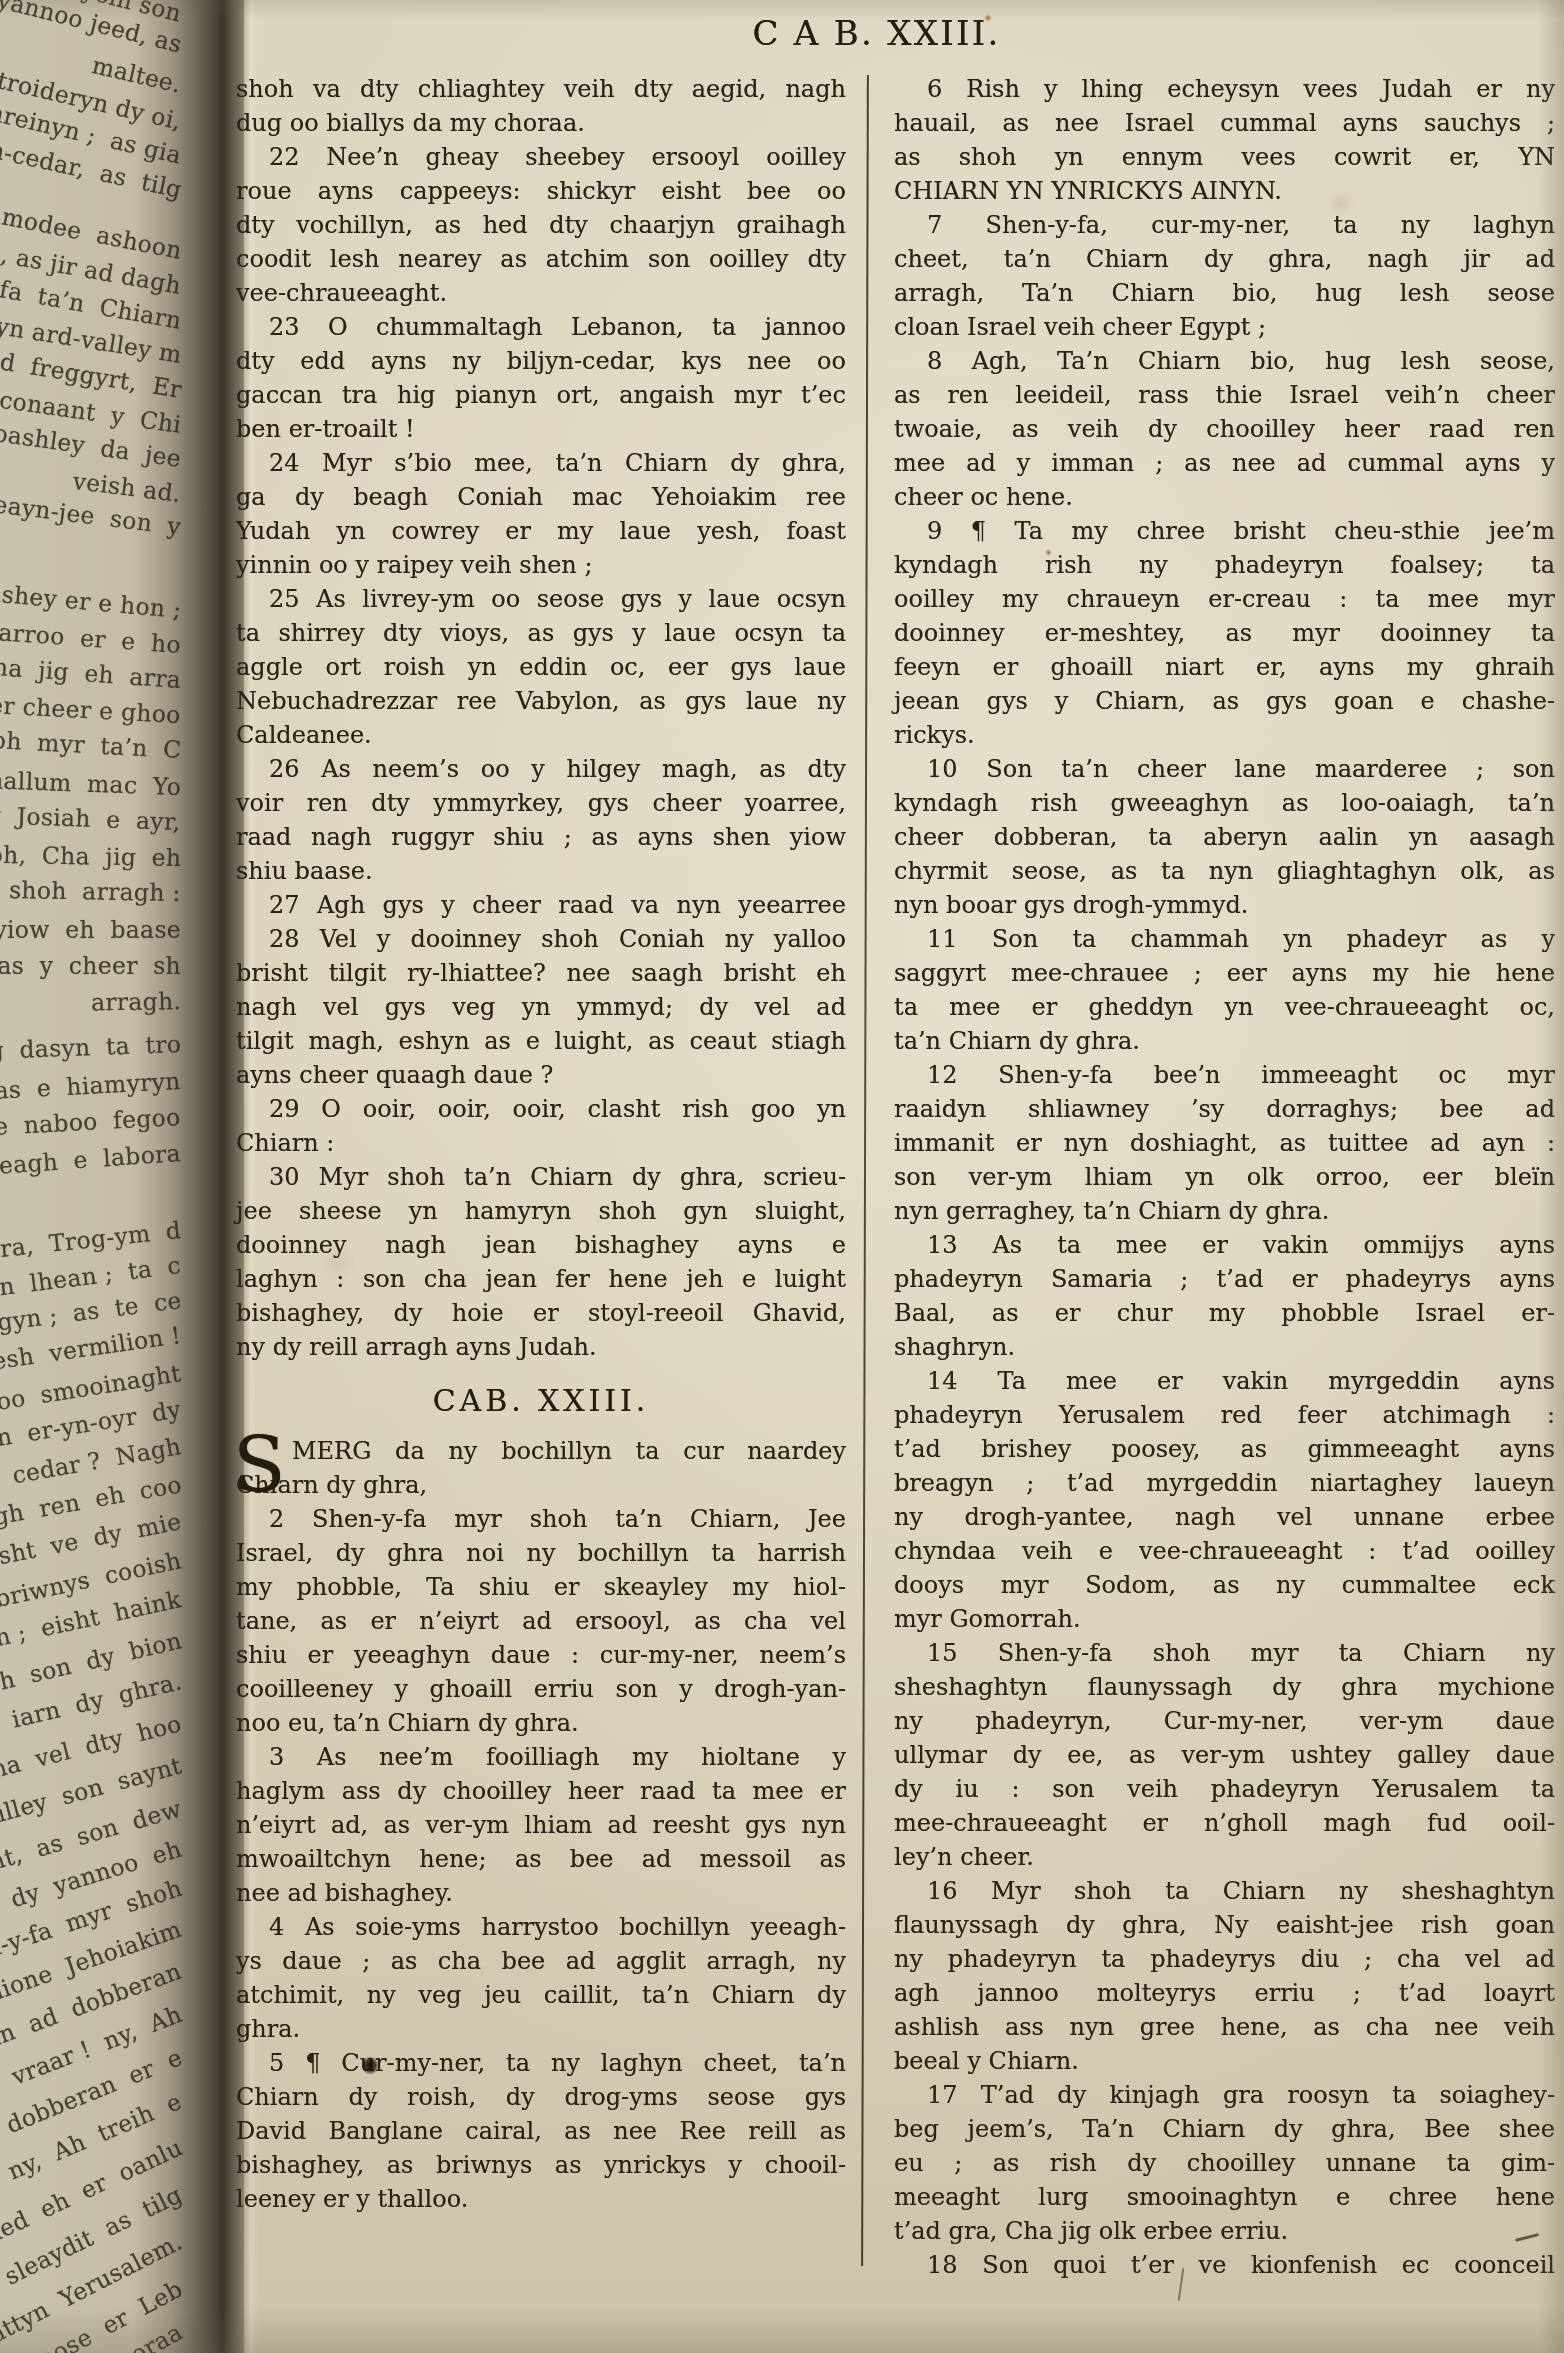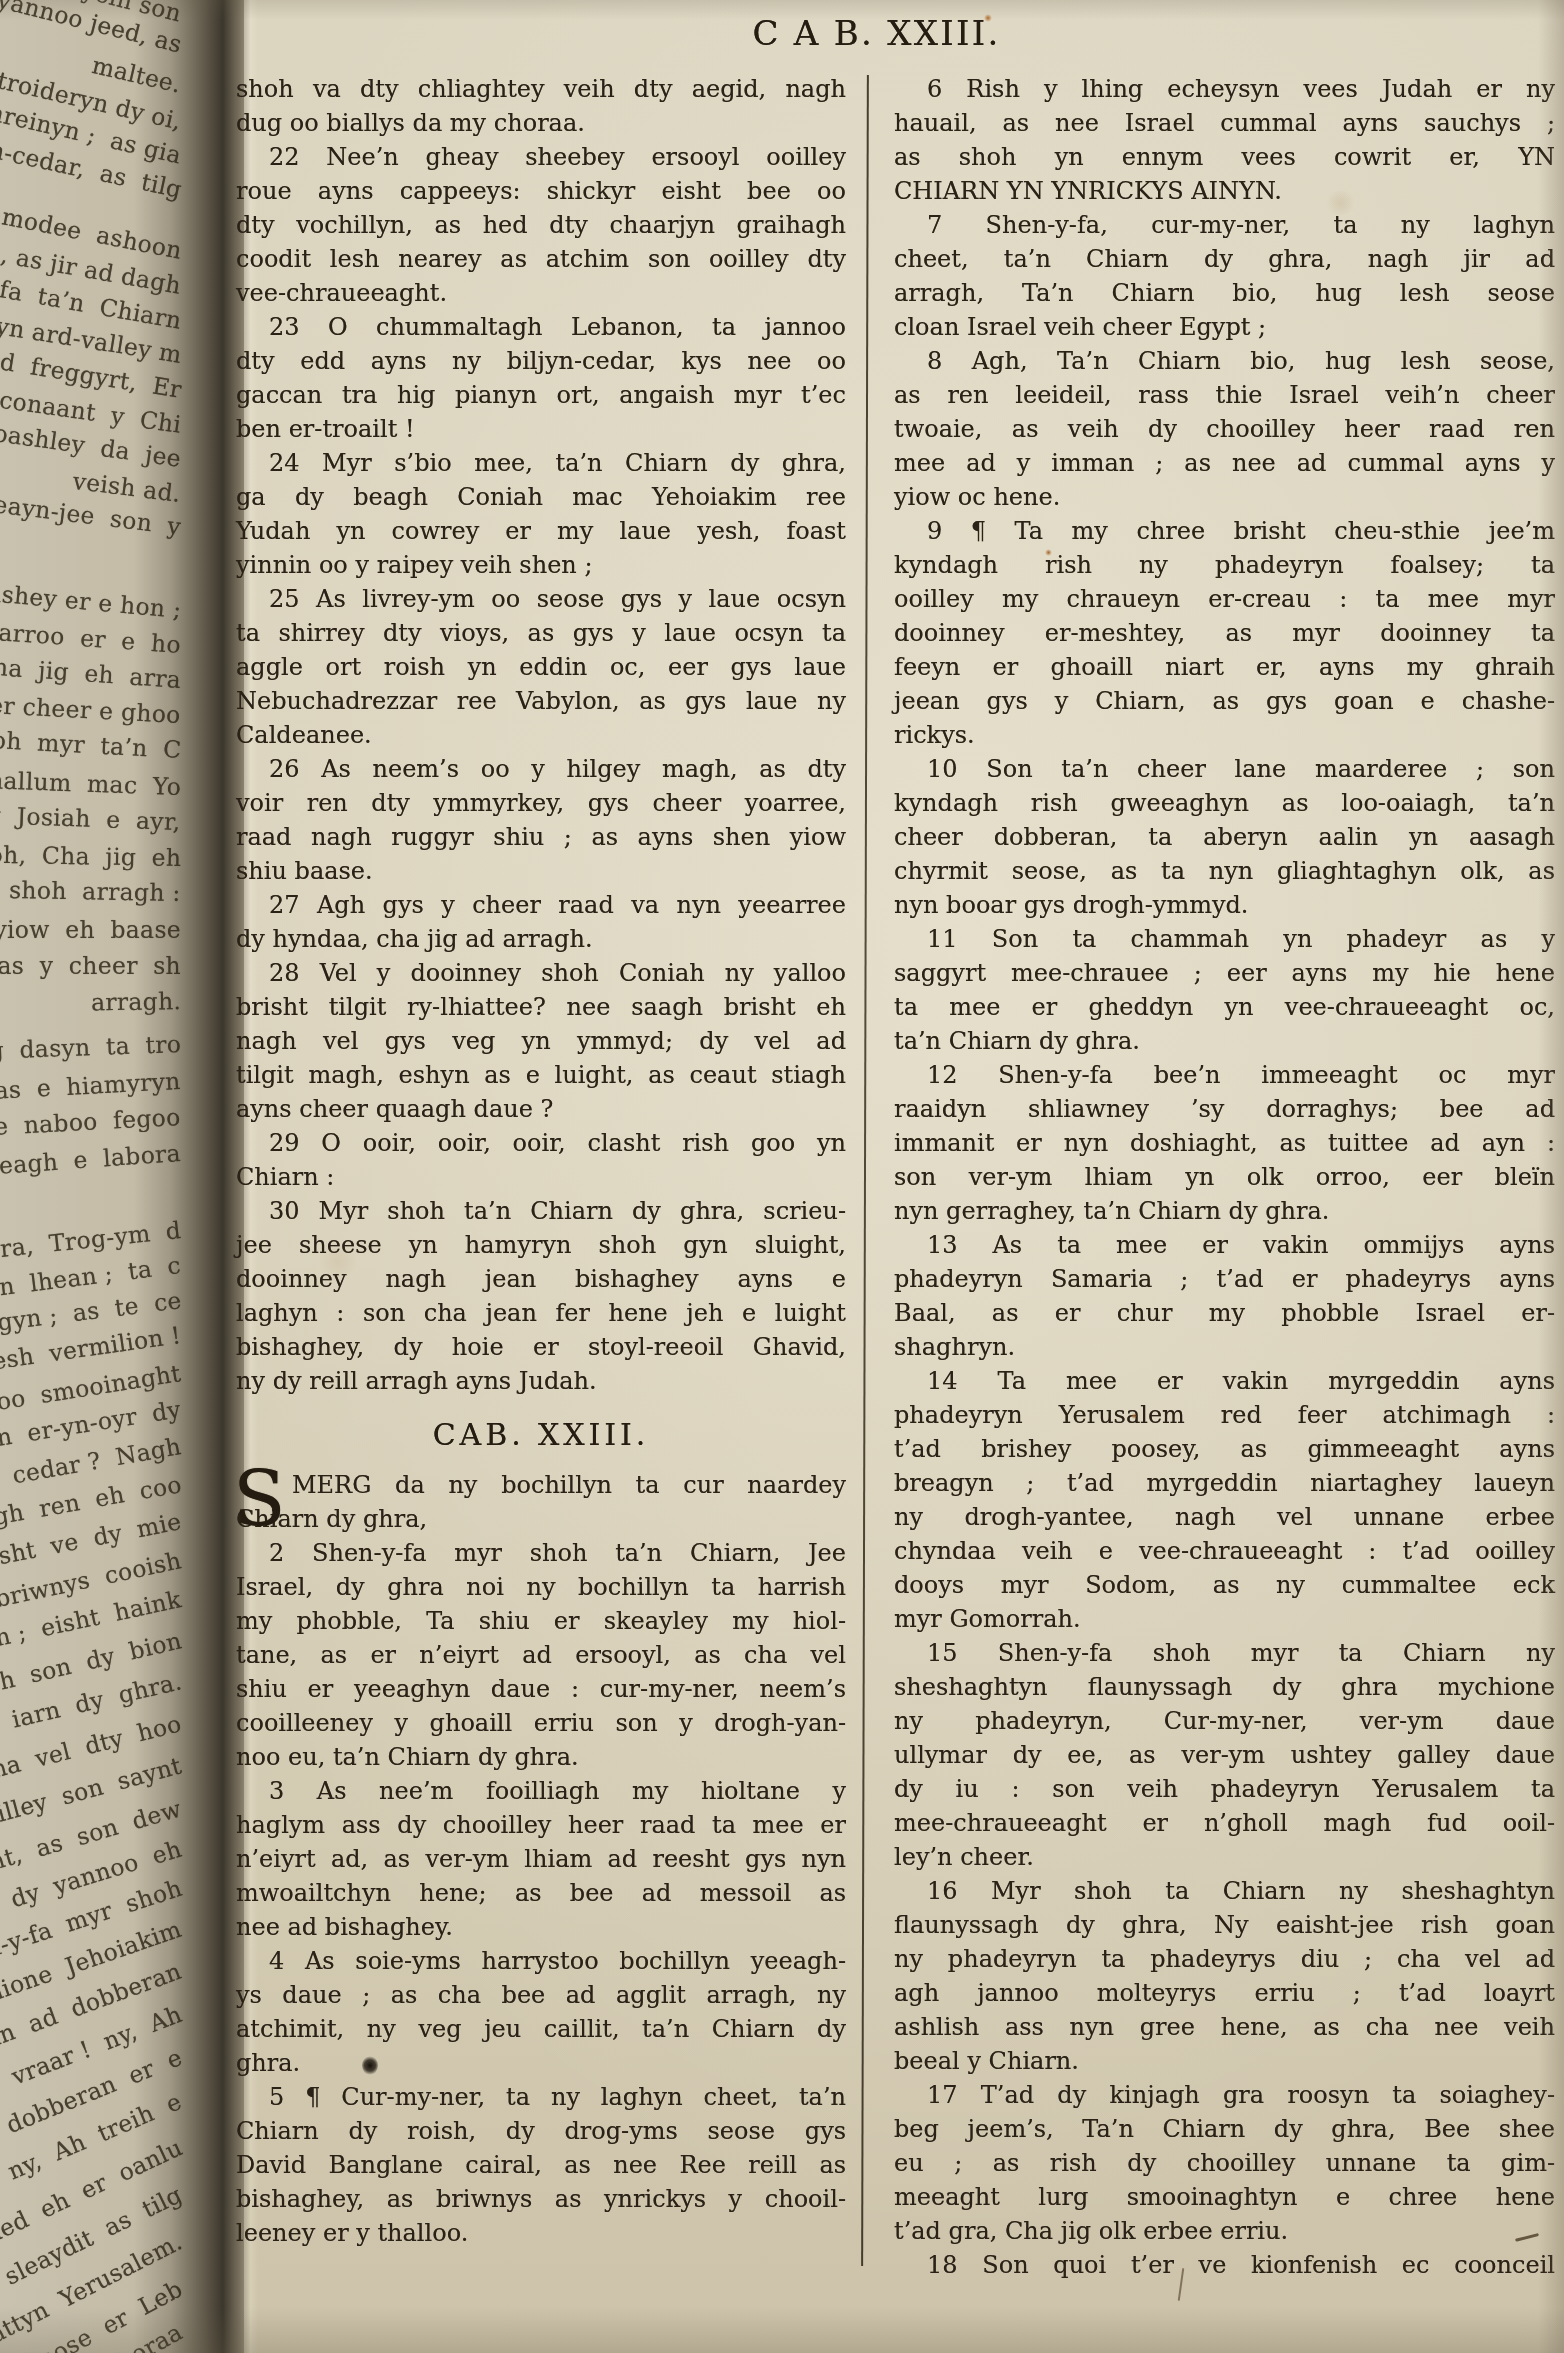--- a/index.html
+++ b/index.html
@@ -161,21 +161,20 @@
         <div class="line last">Caldeanee.</div>
       </div>
       <div class="verse">
         <div class="line ind">26 As neem’s oo y hilgey magh, as dty</div>
         <div class="line">voir ren dty ymmyrkey, gys cheer yoarree,</div>
         <div class="line">raad nagh ruggyr shiu ; as ayns shen yiow</div>
         <div class="line last">shiu baase.</div>
       </div>
       <div class="verse">
         <div class="line ind">27 Agh gys y cheer raad va nyn yeearree</div>
-        <div class="line last">dy hyndaa, cha jig ad arragh.</div>
       </div>
       <div class="verse">
         <div class="line ind">28 Vel y dooinney shoh Coniah ny yalloo</div>
         <div class="line">brisht tilgit ry-lhiattee? nee saagh brisht eh</div>
         <div class="line">nagh vel gys veg yn ymmyd; dy vel ad</div>
         <div class="line">tilgit magh, eshyn as e luight, as ceaut stiagh</div>
         <div class="line last">ayns cheer quaagh daue ?</div>
       </div>
       <div class="verse">
         <div class="line ind">29 O ooir, ooir, ooir, clasht rish goo yn</div>
@@ -236,21 +235,21 @@
         <div class="line ind">7 Shen-y-fa, cur-my-ner, ta ny laghyn</div>
         <div class="line">cheet, ta’n Chiarn dy ghra, nagh jir ad</div>
         <div class="line">arragh, Ta’n Chiarn bio, hug lesh seose</div>
         <div class="line last">cloan Israel veih cheer Egypt ;</div>
       </div>
       <div class="verse">
         <div class="line ind">8 Agh, Ta’n Chiarn bio, hug lesh seose,</div>
         <div class="line">as ren leeideil, rass thie Israel veih’n cheer</div>
         <div class="line">twoaie, as veih dy chooilley heer raad ren</div>
         <div class="line">mee ad y imman ; as nee ad cummal ayns y</div>
-        <div class="line last">yiow oc hene.</div>
+        <div class="line last">cheer oc hene.</div>
       </div>
       <div class="verse">
         <div class="line ind">9 ¶ Ta my chree brisht cheu-sthie jee’m</div>
         <div class="line">kyndagh rish ny phadeyryn foalsey; ta</div>
         <div class="line">ooilley my chraueyn er-creau : ta mee myr</div>
         <div class="line">dooinney er-meshtey, as myr dooinney ta</div>
         <div class="line">feeyn er ghoaill niart er, ayns my ghraih</div>
         <div class="line">jeean gys y Chiarn, as gys goan e chashe-</div>
         <div class="line last">rickys.</div>
       </div>

